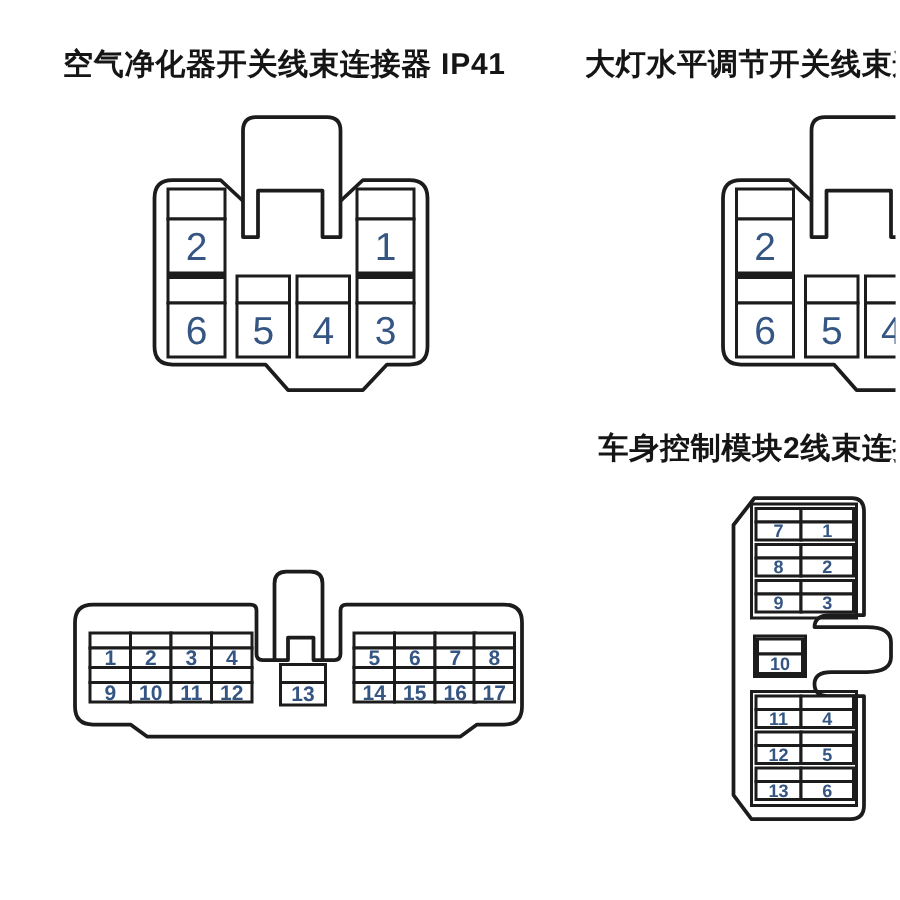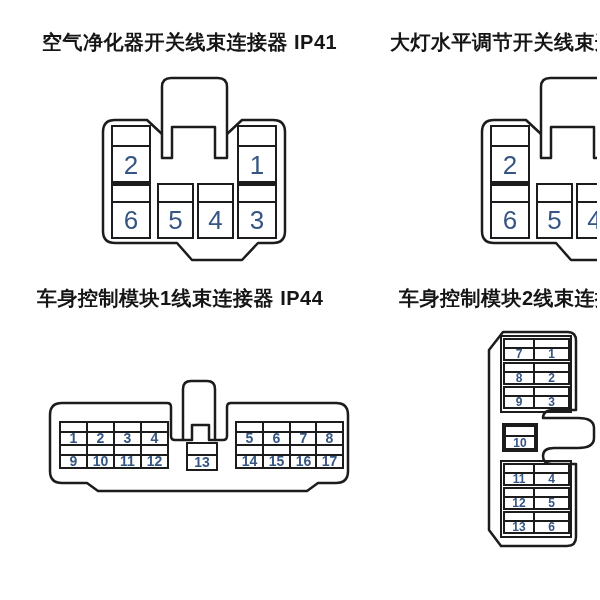--- a/index.html
+++ b/index.html
@@ -23,21 +23,20 @@
 </style>
 </head>
 <body>
 
 <div class="canvas">
 
   <div class="title" style="left:42px;top:29px;">空气净化器开关线束连接器 IP41</div>
 
   <div class="title" style="left:390px;top:29px;">大灯水平调节开关线束连接器</div>
 
-  <div class="title" style="left:37px;top:285px;">车身控制模块1线束连接器 IP44</div>
 
   <div class="title" style="left:399px;top:285px;">车身控制模块2线束连接器</div>
 
   <svg id="diagram" width="600" height="600" viewBox="0 0 600 600">
 
     <g>
       <path class="outline" d="M 162,134 L 147,120 H 115 Q 103,120 103,132 V 231 Q 103,243 115,243 H 177 L 192,260 H 242 L 258,243 H 273 Q 285,243 285,231 V 132 Q 285,120 273,120 H 242 L 227,134"></path>
       <path class="outline" d="M 162,158 V 87 Q 162,78 171,78 H 218 Q 227,78 227,87 V 158 H 215 V 127 H 172 V 158 Z"></path>
     </g>
 

